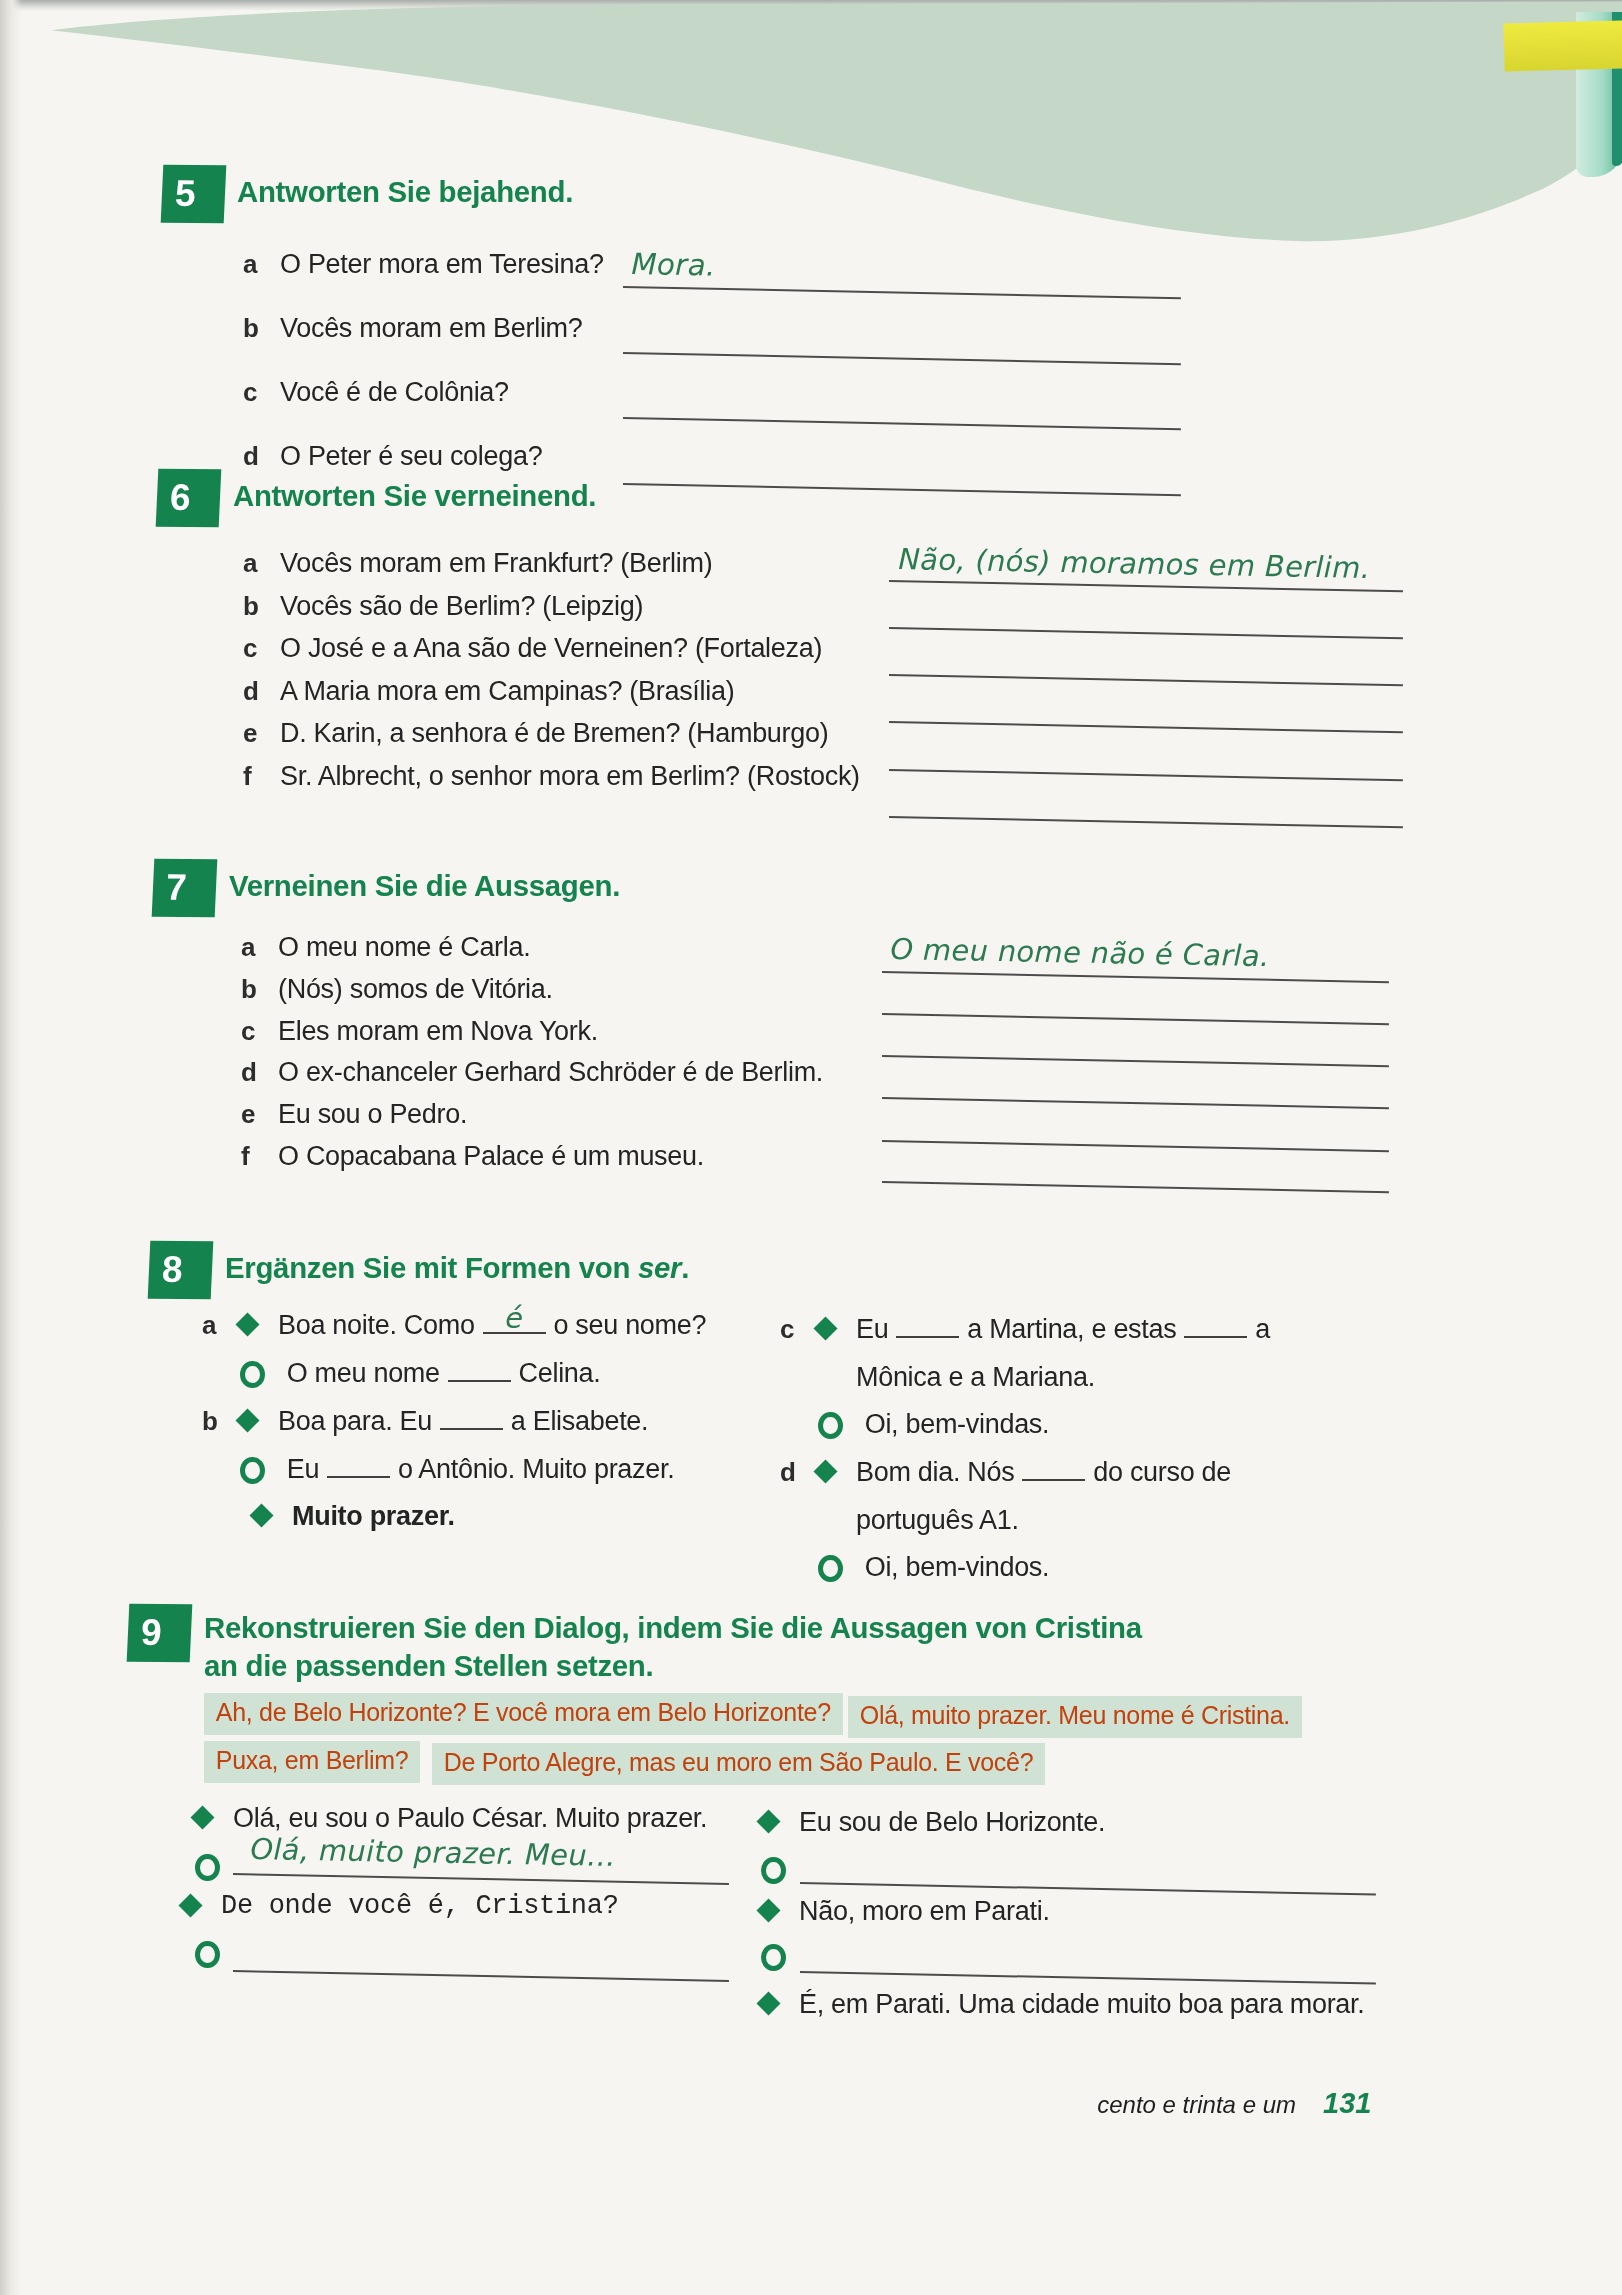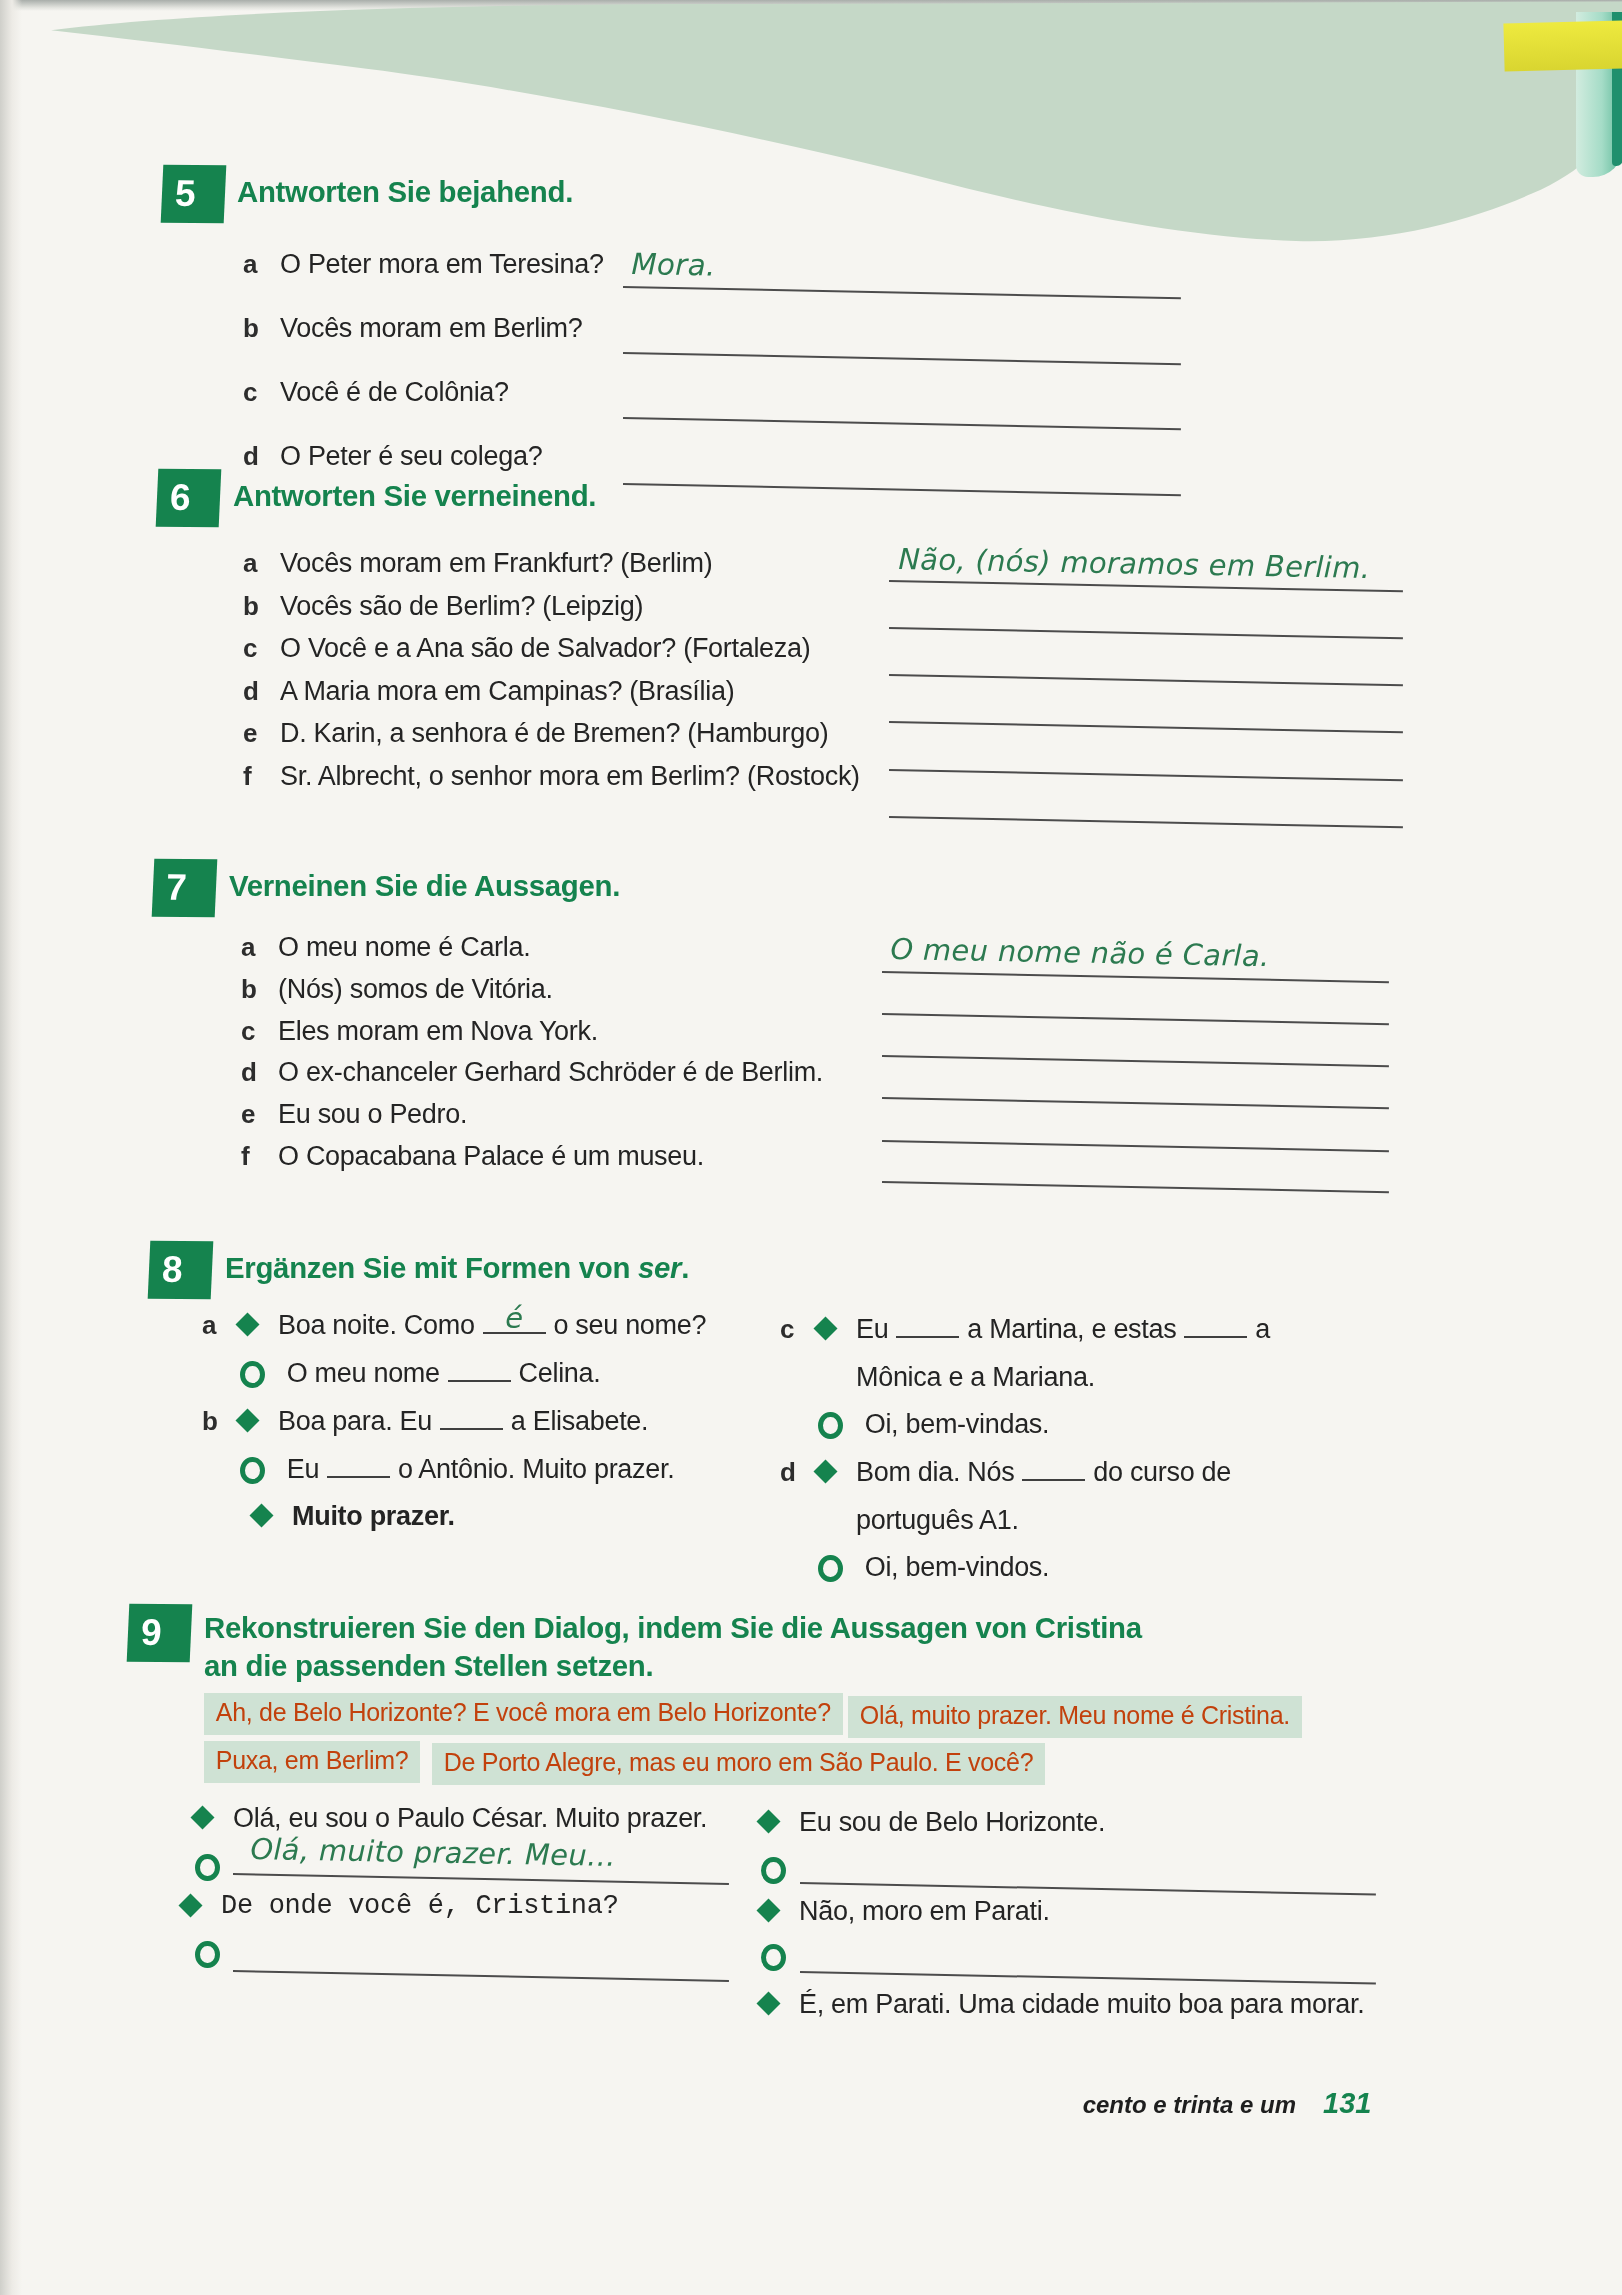--- a/index.html
+++ b/index.html
@@ -105,21 +105,21 @@
   <div class="abs item" style="left:243px;top:548px;">
     <span class="lbl">a</span>
     <span class="itxt">Vocês moram em Frankfurt? (Berlim)</span>
   </div>
   <div class="abs item" style="left:243px;top:591px;">
     <span class="lbl">b</span>
     <span class="itxt">Vocês são de Berlim? (Leipzig)</span>
   </div>
   <div class="abs item" style="left:243px;top:633px;">
     <span class="lbl">c</span>
-    <span class="itxt">O Você e a Ana são de Salvador? (Fortaleza)</span>
+    <span class="itxt">O José e a Ana são de Verneinen? (Fortaleza)</span>
   </div>
   <div class="abs item" style="left:243px;top:676px;">
     <span class="lbl">d</span>
     <span class="itxt">A Maria mora em Campinas? (Brasília)</span>
   </div>
   <div class="abs item" style="left:243px;top:718px;">
     <span class="lbl">e</span>
     <span class="itxt">D. Karin, a senhora é de Bremen? (Hamburgo)</span>
   </div>
   <div class="abs item" style="left:243px;top:761px;">
@@ -308,15 +308,15 @@
   </div>
   <div class="abs hw" style="left:817px;top:1930px;font-size:29px;"></div>
   <div class="abs wline" style="left:800px;top:1955px;width:576px;"></div>
   <div class="abs item" style="left:760px;top:1989px;">
     <span class="dia"></span>
       <span class="bgap"></span>
     <span class="itxt">É, em Parati. Uma cidade muito boa para morar.</span>
   </div>
 </section>
 
-<div class="abs foot" style="left:1021px;top:2091px;width:275px;text-align:right;font-weight:bold;">cento e trinta e um</div>
+<div class="abs foot" style="left:1021px;top:2091px;width:275px;text-align:right;">cento e trinta e um</div>
 <div class="abs pnum" style="left:1323px;top:2087px;">131</div>
 
 
 </body></html>

